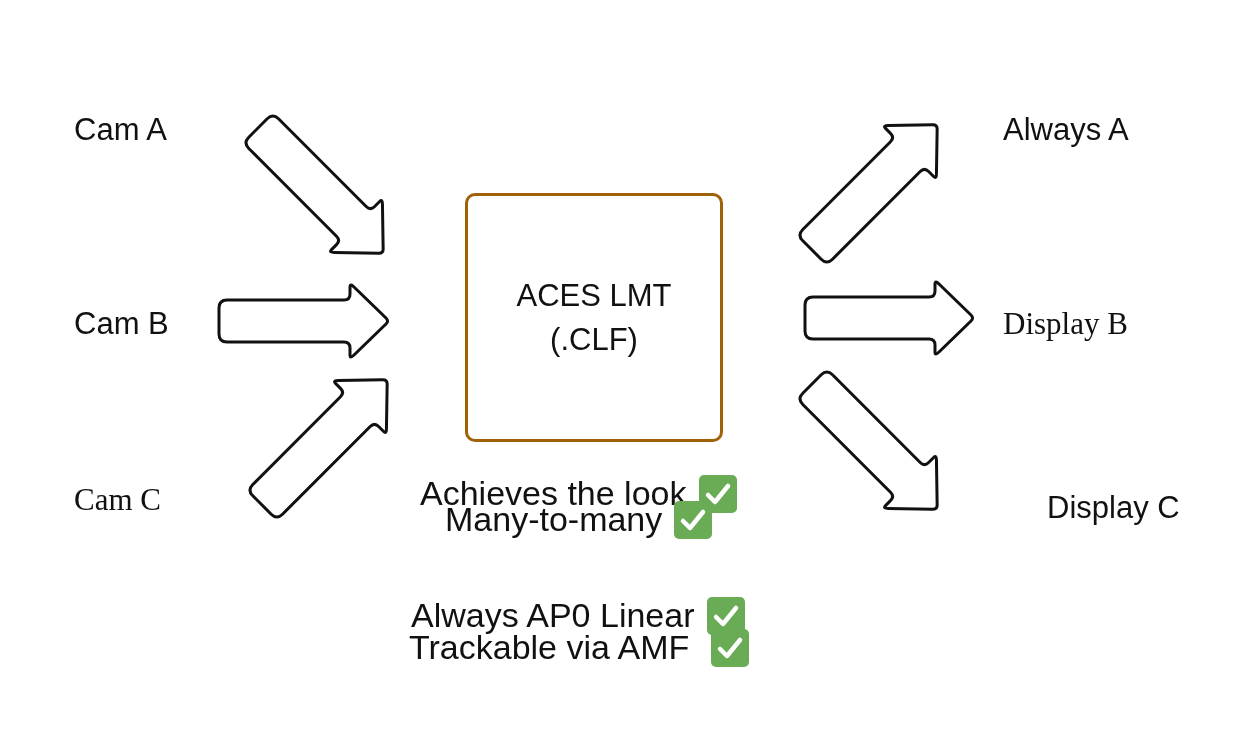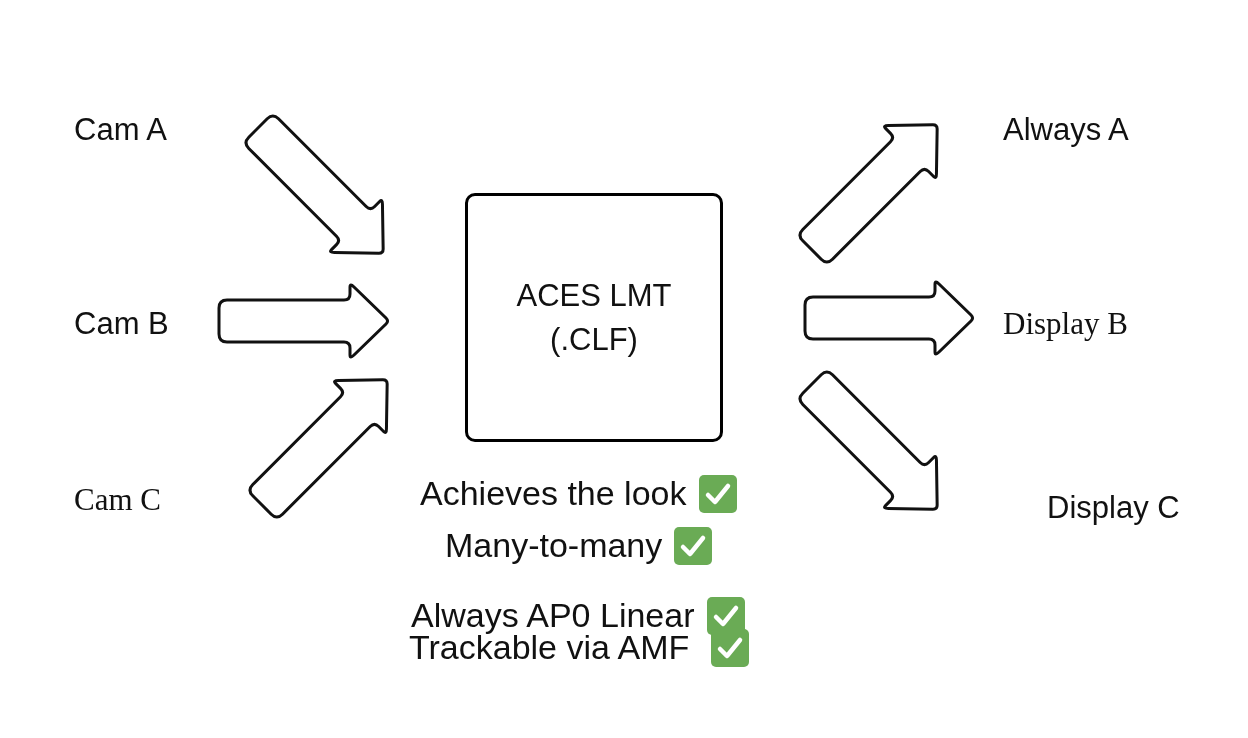--- a/index.html
+++ b/index.html
@@ -1,21 +1,21 @@
 <!DOCTYPE html>
 <html><head>
 <meta charset="utf-8">
 <style>
   html, body { margin:0; padding:0; background:#ffffff; }
   body { width:1248px; height:738px; position:relative; overflow:hidden;
          font-family:"Liberation Sans", "DejaVu Sans", sans-serif; color:#111; }
   .label { position:absolute; font-size:31px; white-space:nowrap; line-height:1; }
   #arrows { position:absolute; left:0; top:0; }
   .box { position:absolute; left:465px; top:193px; width:252px; height:243px;
-         border:3px solid #000000; border-radius:10px; box-sizing:content-box; }
+         border:3px solid #a16207; border-radius:10px; box-sizing:content-box; }
   .box-text { position:absolute; left:0; right:0; top:78px; text-align:center;
               font-size:31px; line-height:44px; }
   .check-row { position:absolute; font-size:34px; white-space:nowrap; display:flex; align-items:center; }
   .check-row .cbox { display:inline-block; width:38px; height:38px; background:#6aab55;
                      border-radius:5px; margin-left:12px; position:relative; }
   .cbox svg { position:absolute; left:0; top:0; }
 </style>
 </head>
 <body>
 
@@ -57,21 +57,21 @@
 
 <div id="checklist">
   <div class="check-row" style="left:420px; top:474px;">
     <span>Achieves the look</span>
     <span class="cbox" style="background: rgb(106, 171, 85);">
         <svg width="38" height="38" viewBox="0 0 38 38">
           <path d="M9 20 L16 27 L29 11" fill="none" stroke="#fff" stroke-width="4.5" stroke-linecap="round" stroke-linejoin="round"></path>
         </svg>
       </span>
   </div>
-  <div class="check-row" style="left:445px; top:526px;">
+  <div class="check-row" style="left:445px; top:500px;">
     <span>Many-to-many</span>
     <span class="cbox" style="background: rgb(106, 171, 85);">
         <svg width="38" height="38" viewBox="0 0 38 38">
           <path d="M9 20 L16 27 L29 11" fill="none" stroke="#fff" stroke-width="4.5" stroke-linecap="round" stroke-linejoin="round"></path>
         </svg>
       </span>
   </div>
   <div class="check-row" style="left:411px; top:577px;margin-top:19px;">
     <span>Always AP0 Linear</span>
     <span class="cbox" style="background: rgb(106, 171, 85);">

